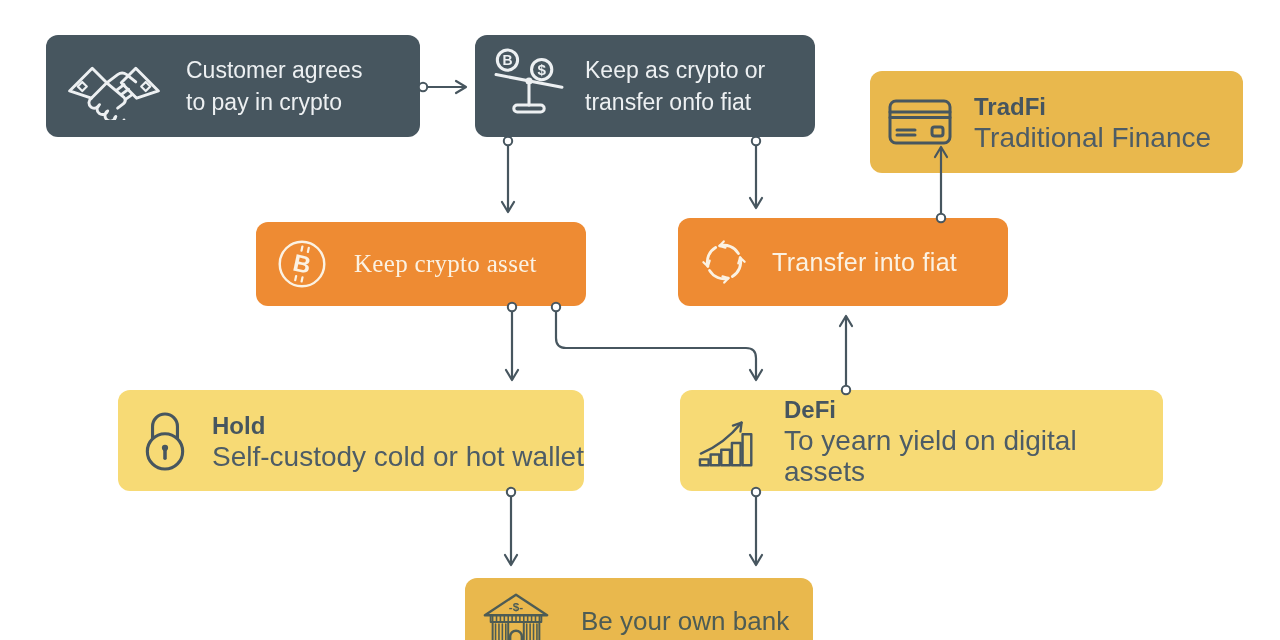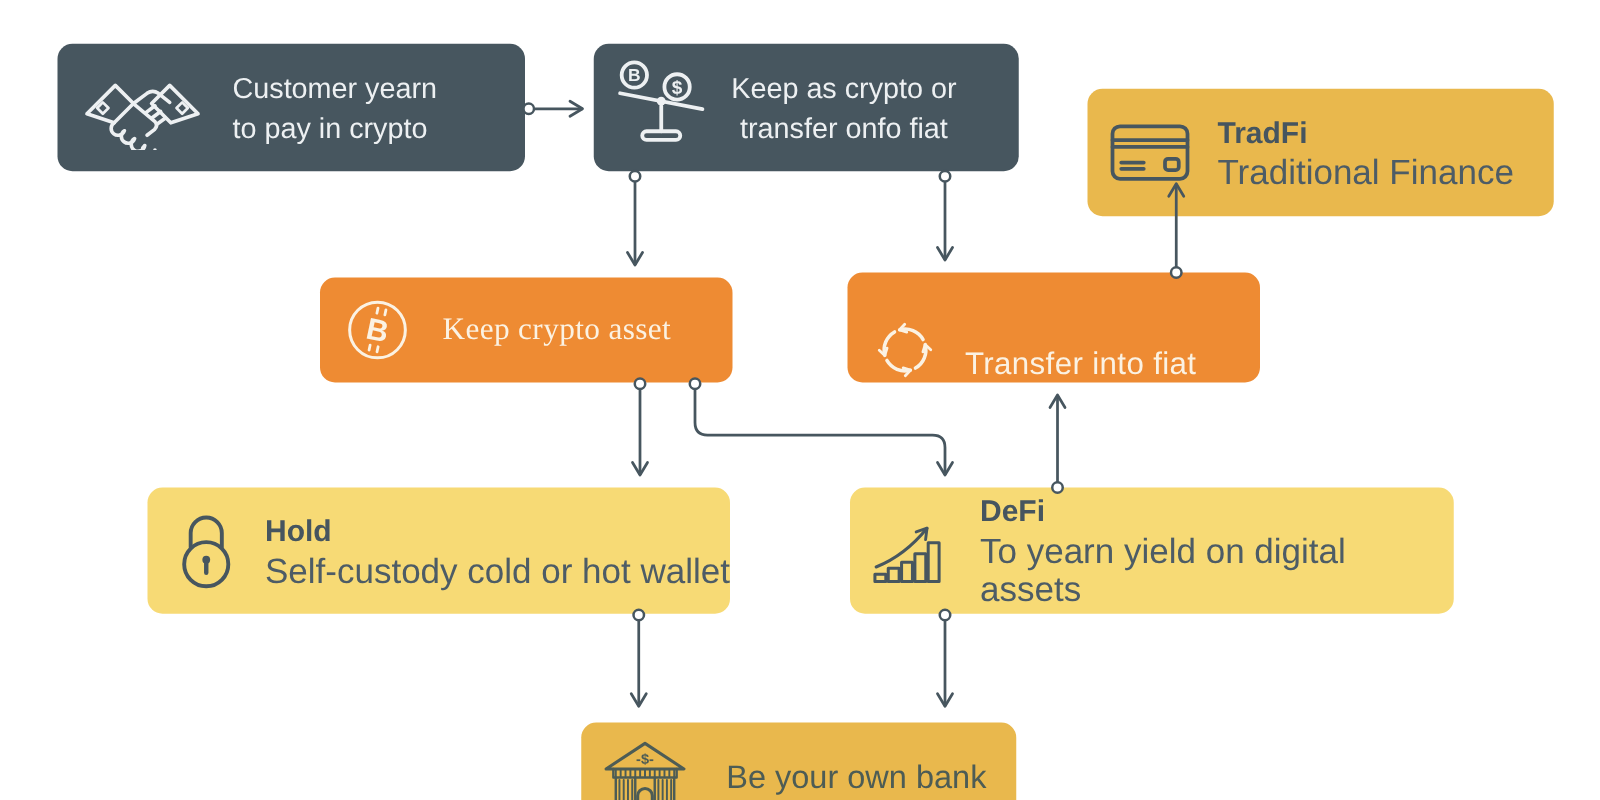--- a/index.html
+++ b/index.html
@@ -34,39 +34,39 @@
         <path d="M20,33 l5,5 l-5,5 l-5,-5 Z" stroke-width="2.4"></path>
         <path d="M104,43 L79,18 L63,34 L80,51 Z"></path>
         <path d="M90,33 l-5,5 l5,5 l5,-5 Z" stroke-width="2.4"></path>
         <path d="M47,34 L59,25 Q64,21.5 69,25 L79,33"></path>
         <path d="M47,34 L66,50 Q69,53.5 65.5,57 L59,62"></path>
         <path d="M30,51 a6,6 0 1 0 9,7 a6,6 0 1 0 9,7 a6,6 0 1 0 9,6 a5.5,5.5 0 1 0 9,4"></path>
         <path d="M58,42 l8,-6 M63,47 l8,-6 M68,52 l7,-5"></path>
       </svg>
     </span>
     <div class="txt lines" style="margin-left:22px;">
-      <div>Customer yearn</div>
+      <div>Customer agrees</div>
       <div>to pay in crypto</div>
     </div>
   </div>
 
   <div class="node dark" style="left:475px;top:35px;width:340px;height:102px;padding-left:16px;">
     <span class="icn">
       <svg width="76" height="76" viewBox="0 0 60 60" fill="none" stroke="#edf0f2" stroke-width="2.4" stroke-linecap="round" stroke-linejoin="round">
         <circle cx="13" cy="9.5" r="8"></circle>
         <text x="13" y="13.5" font-size="11" font-weight="700" fill="#edf0f2" stroke="none" text-anchor="middle" font-family="Liberation Sans, sans-serif">B</text>
         <circle cx="40" cy="17" r="8"></circle>
         <text x="40" y="21.5" font-size="12" font-weight="700" fill="#edf0f2" stroke="none" text-anchor="middle" font-family="Liberation Sans, sans-serif">$</text>
         <path d="M4,21 L56,31"></path>
         <circle cx="30" cy="26" r="2.8" fill="#edf0f2" stroke="none"></circle>
         <path d="M30,29 V45"></path>
         <rect x="18" y="45" width="24" height="5.5" rx="2.7"></rect>
       </svg>
     </span>
-    <div class="txt lines" style="margin-left:18px;align-items:center;">
+    <div class="txt lines" style="margin-left:18px;">
       <div>Keep as crypto or</div>
       <div>transfer onfo fiat</div>
     </div>
   </div>
 
   <div class="node gold" style="left:870px;top:35px;width:373px;height:102px;padding-left:18px;margin-top:36px;">
     <span class="icn">
       <svg width="64" height="50" viewBox="0 0 64 48" fill="none" stroke="#47565f" stroke-width="3" stroke-linecap="round" stroke-linejoin="round">
         <rect x="2" y="3" width="60" height="42" rx="6"></rect>
         <path d="M2,14 H62 M2,19.5 H62"></path>
@@ -86,21 +86,21 @@
         <circle cx="28" cy="28" r="24"></circle>
         <g transform="rotate(12 28 28)">
           <text x="28" y="37" font-size="26" font-weight="700" fill="#fbf2e3" stroke="none" text-anchor="middle" font-family="Liberation Sans, sans-serif">B</text>
           <path d="M24.5,9.5 V14 M31.5,9.5 V14 M24.5,42 V46.5 M31.5,42 V46.5" stroke-width="2.4"></path>
         </g>
       </svg>
     </span>
     <div class="txt biglabel" style="margin-left:26px;font-family:Liberation Serif, serif;">Keep crypto asset</div>
   </div>
 
-  <div class="node orange" style="left:678px;top:218px;width:330px;height:88px;padding-left:20px;align-items:flex-end;">
+  <div class="node orange" style="left:678px;top:218px;width:330px;height:88px;padding-left:20px;">
     <span class="icn">
       <svg width="52" height="52" viewBox="0 0 56 56" fill="none" stroke="#fbf2e3" stroke-width="3" stroke-linecap="round">
         <g transform="translate(28,28)">
           <path d="M15.59,-9 A18,18 0 0 0 -4.66,-17.39" marker-end="url(#ic-arrow-cream)"></path>
           <path d="M-9,-15.59 A18,18 0 0 0 -17.39,4.66" marker-end="url(#ic-arrow-cream)"></path>
           <path d="M-15.59,9 A18,18 0 0 0 4.66,17.39" marker-end="url(#ic-arrow-cream)"></path>
           <path d="M9,15.59 A18,18 0 0 0 17.39,-4.66" marker-end="url(#ic-arrow-cream)"></path>
         </g>
       </svg>
     </span>

